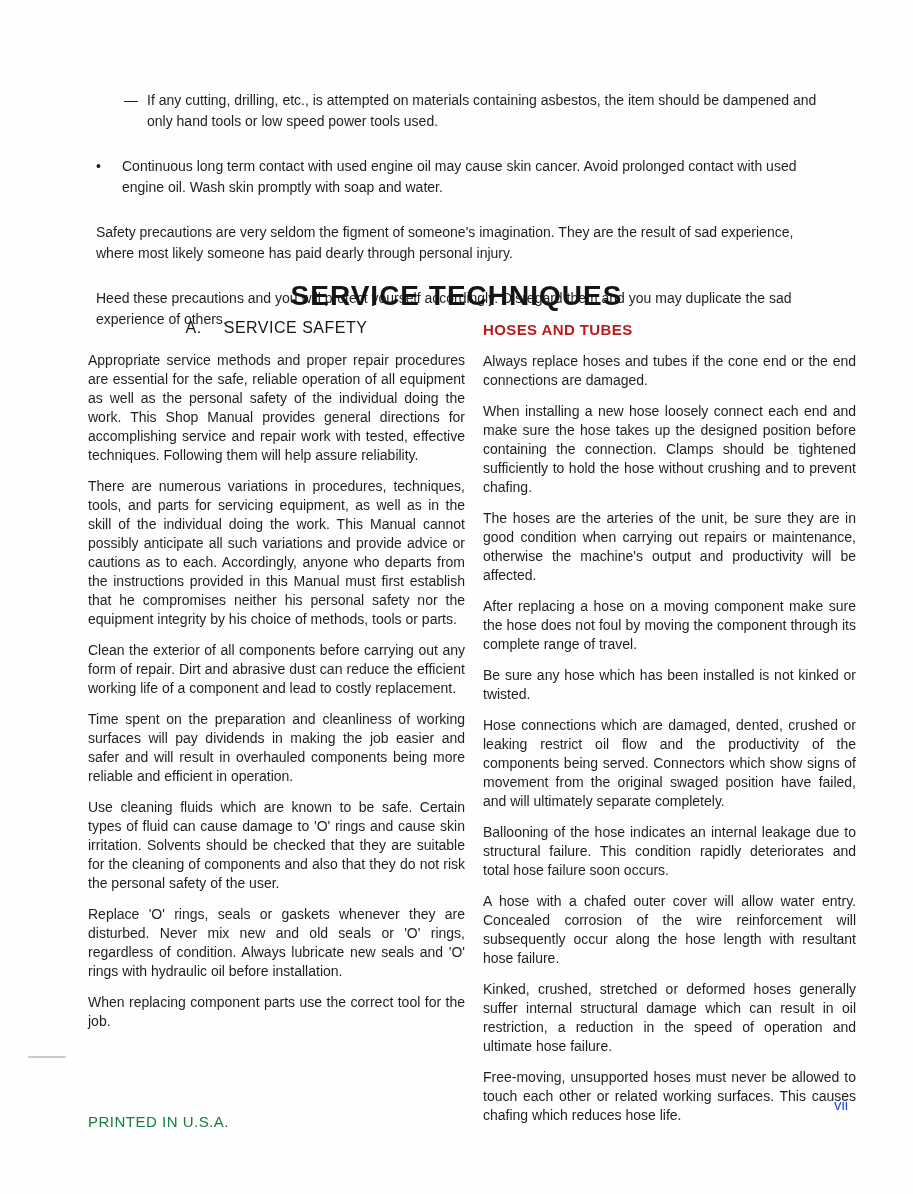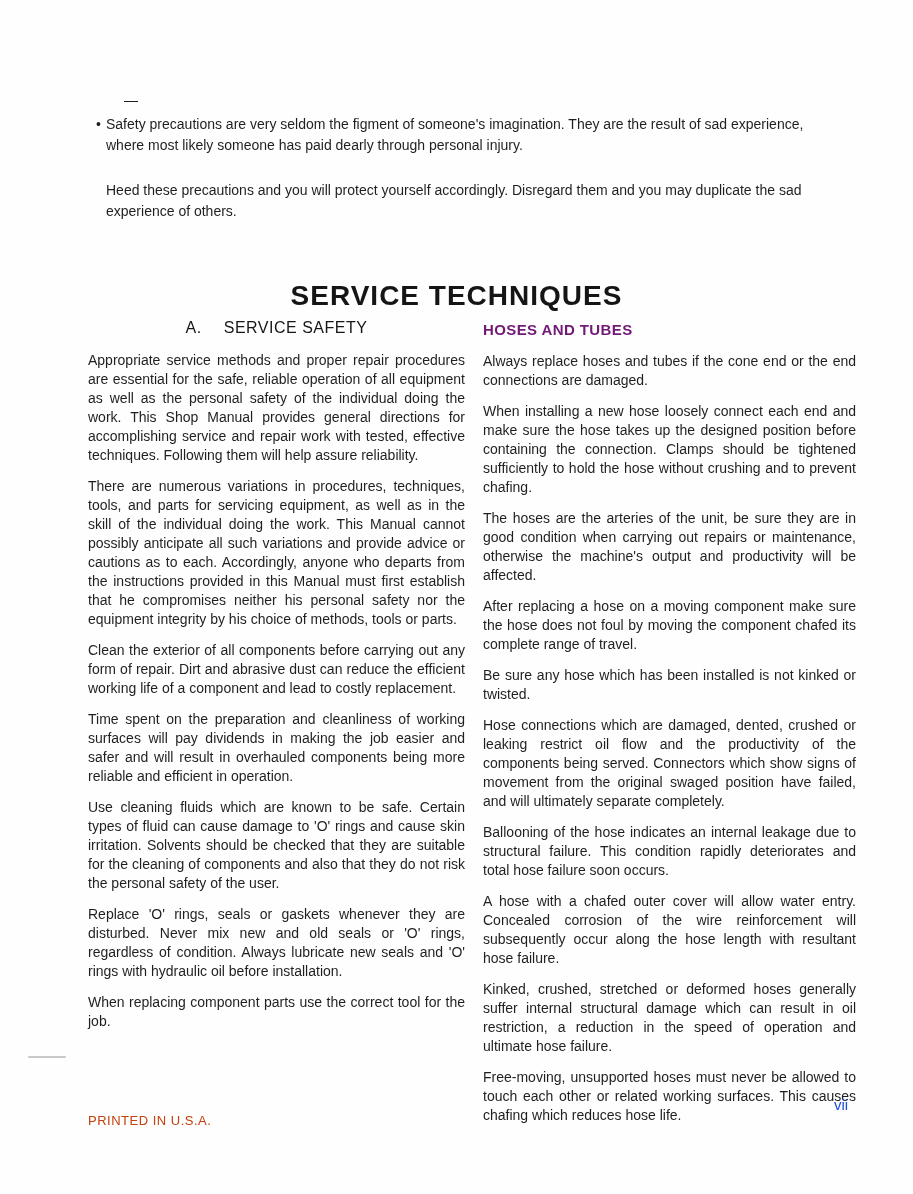--- a/index.html
+++ b/index.html
@@ -40,21 +40,21 @@
   }
   .note-bullet {
     padding-left: 34px;
   }
   .note-bullet .marker {
     position: absolute;
     left: 8px;
     top: 0;
   }
   .intro-para {
-    margin: 0 0 24px 18px;
+    margin: 0 0 24px 8px;
   }
   
   .main-title {
     position: absolute;
     top: 280px;
     left: 0;
     width: 100%;
     text-align: center;
     font-size: 28px;
     font-weight: bold;
@@ -84,34 +84,34 @@
     margin-right: 22px;
   }
   .section-heading.second {
     margin-top: 28px;
   }
   .col-heading {
     font-size: 15px;
     font-weight: bold;
     text-align: left;
     letter-spacing: 0.4px;
-    color: #701a75;
+    color: #b91c1c;
     margin: 2px 0 13px 0;
   }
   .col p.body-para {
     margin: 0 0 12px 0;
   }
   
   .printed-in {
     position: absolute;
     left: 88px;
     top: 1113px;
-    font-size: 13px;
+    font-size: 15px;
     letter-spacing: 0.5px;
-    color: #c2410c;
+    color: #15803d;
   }
   .page-number {
     position: absolute;
     left: 798px;
     top: 1096px;
     font-size: 15px;
     color: #1d4ed8;
     margin-left: 36px;
   }
   
@@ -126,23 +126,25 @@
   }
 </style>
 </head>
 <body>
 
 <div class="page">
 
   <div class="top-notes">
     <div class="note-item note-dash">
       <span class="marker">—</span>
+      <span>If any cutting, drilling, etc., is attempted on materials containing asbestos, the item should be dampened and only hand tools or low speed power tools used.</span>
     </div>
     <div class="note-item note-bullet">
       <span class="marker">•</span>
+      <span>Continuous long term contact with used engine oil may cause skin cancer. Avoid prolonged contact with used engine oil. Wash skin promptly with soap and water.</span>
     </div>
     <p class="intro-para">Safety precautions are very seldom the figment of someone's imagination. They are the result of sad experience, where most likely someone has paid dearly through personal injury.</p>
     <p class="intro-para">Heed these precautions and you will protect yourself accordingly. Disregard them and you may duplicate the sad experience of others.</p>
   </div>
 
   <div class="main-title">SERVICE TECHNIQUES</div>
 
   <div class="col col-left">
     <div class="section-heading">
       <span class="prefix">A.</span><span>SERVICE SAFETY</span>
@@ -155,21 +157,21 @@
     <p class="body-para">Use cleaning fluids which are known to be safe. Certain types of fluid can cause damage to 'O' rings and cause skin irritation. Solvents should be checked that they are suitable for the cleaning of components and also that they do not risk the personal safety of the user.</p>
     <p class="body-para">Replace 'O' rings, seals or gaskets whenever they are disturbed. Never mix new and old seals or 'O' rings, regardless of condition. Always lubricate new seals and 'O' rings with hydraulic oil before installation.</p>
     <p class="body-para">When replacing component parts use the correct tool for the job.</p>
   </div>
 
   <div class="col col-right">
     <div class="col-heading">HOSES AND TUBES</div>
     <p class="body-para">Always replace hoses and tubes if the cone end or the end connections are damaged.</p>
     <p class="body-para">When installing a new hose loosely connect each end and make sure the hose takes up the designed position before containing the connection. Clamps should be tightened sufficiently to hold the hose without crushing and to prevent chafing.</p>
     <p class="body-para">The hoses are the arteries of the unit, be sure they are in good condition when carrying out repairs or maintenance, otherwise the machine's output and productivity will be affected.</p>
-    <p class="body-para">After replacing a hose on a moving component make sure the hose does not foul by moving the component chafed its complete range of travel.</p>
+    <p class="body-para">After replacing a hose on a moving component make sure the hose does not foul by moving the component through its complete range of travel.</p>
     <p class="body-para">Be sure any hose which has been installed is not kinked or twisted.</p>
     <p class="body-para">Hose connections which are damaged, dented, crushed or leaking restrict oil flow and the productivity of the components being served. Connectors which show signs of movement from the original swaged position have failed, and will ultimately separate completely.</p>
     <p class="body-para">Ballooning of the hose indicates an internal leakage due to structural failure. This condition rapidly deteriorates and total hose failure soon occurs.</p>
     <p class="body-para">A hose with a chafed outer cover will allow water entry. Concealed corrosion of the wire reinforcement will subsequently occur along the hose length with resultant hose failure.</p>
     <p class="body-para">Kinked, crushed, stretched or deformed hoses generally suffer internal structural damage which can result in oil restriction, a reduction in the speed of operation and ultimate hose failure.</p>
     <p class="body-para">Free-moving, unsupported hoses must never be allowed to touch each other or related working surfaces. This causes chafing which reduces hose life.</p>
   </div>
 
   <div class="printed-in">PRINTED IN U.S.A.</div>
   <div class="page-number">vii</div>

